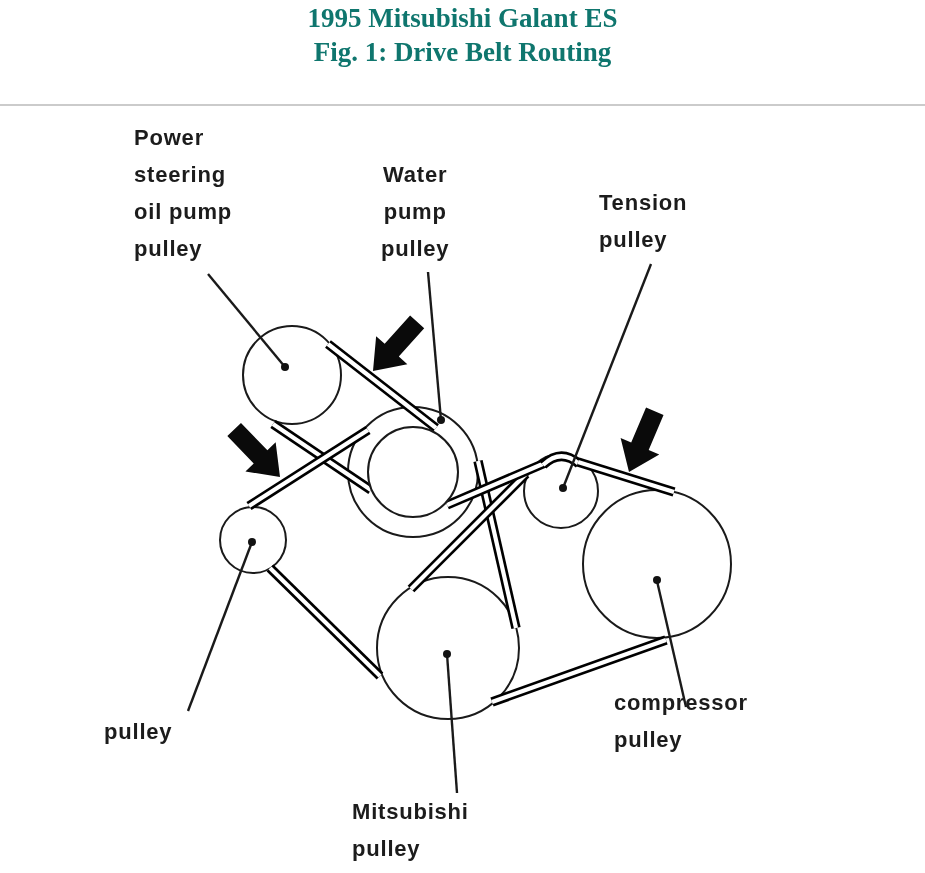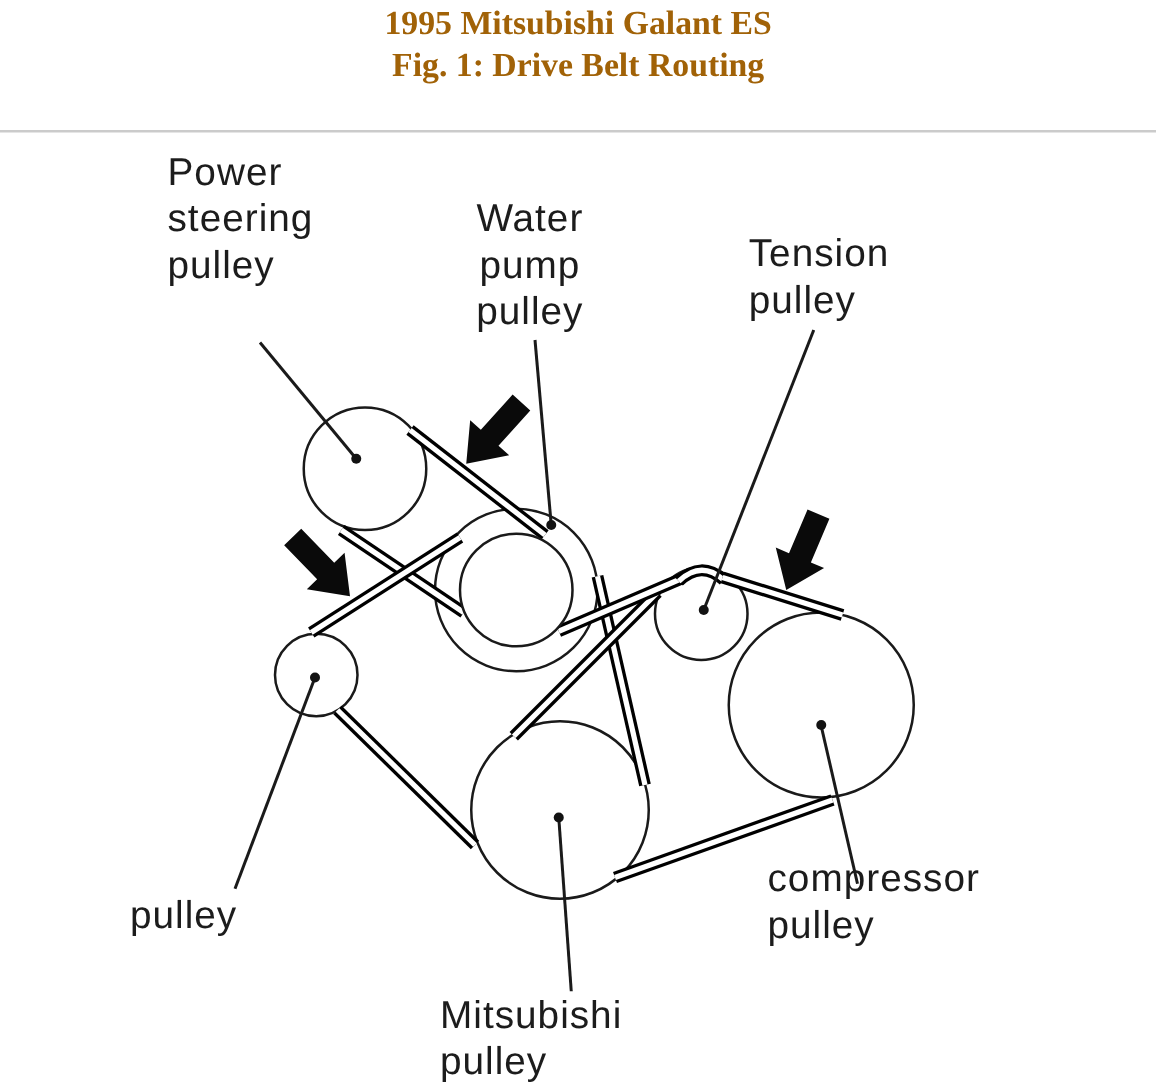--- a/index.html
+++ b/index.html
@@ -1,26 +1,26 @@
 <!DOCTYPE html>
 <html><head>
 <meta charset="utf-8">
 <style>
   html,body{margin:0;padding:0;background:#fff;}
   #page{position:relative;width:925px;height:873px;background:#ffffff;overflow:hidden;
         font-family:"Liberation Sans", sans-serif;}
   
   #header{position:absolute;left:0;top:1px;width:925px;text-align:center;
-          font-family:"Liberation Serif", serif;font-weight:bold;color:#a16207;}
+          font-family:"Liberation Serif", serif;font-weight:bold;color:#0f766e;}
   #header .hline{font-size:27px;line-height:34px;white-space:nowrap;}
   #separator{position:absolute;left:0;top:104px;width:925px;height:2px;background:#cbcbcb;}
   
   #belt-svg{position:absolute;left:0;top:0;}
-  .pulley-label{position:absolute;color:#1c1c1c;font-size:31px;line-height:37px;
-                letter-spacing:0.8px;font-weight:400;}
+  .pulley-label{position:absolute;color:#1c1c1c;font-size:22px;line-height:37px;
+                letter-spacing:0.8px;font-weight:700;}
   .pulley-label div{white-space:nowrap;}
   
   #label-power-steering{left:134px;top:119px;}
   #label-water-pump{left:381px;top:156px;text-align:center;}
   #label-tension{left:599px;top:184px;}
   #label-generator{left:104px;top:713px;}
   #label-crankshaft{left:352px;top:793px;}
   #label-air-conditioning{left:614px;top:684px;}
 </style>
 </head>
@@ -105,20 +105,21 @@
       </g>
       <g transform="translate(629,472) rotate(113)">
         <polygon points="0,0 -28,-21 -28,-9.5 -66,-9.5 -66,9.5 -28,9.5 -28,21"></polygon>
       </g>
     </g>
   </svg>
 
   <div class="pulley-label" id="label-power-steering">
     <div>Power</div>
     <div>steering</div>
+    <div>oil pump</div>
     <div>pulley</div>
   </div>
 
   <div class="pulley-label" id="label-water-pump">
     <div>Water</div>
     <div>pump</div>
     <div>pulley</div>
   </div>
 
   <div class="pulley-label" id="label-tension">

